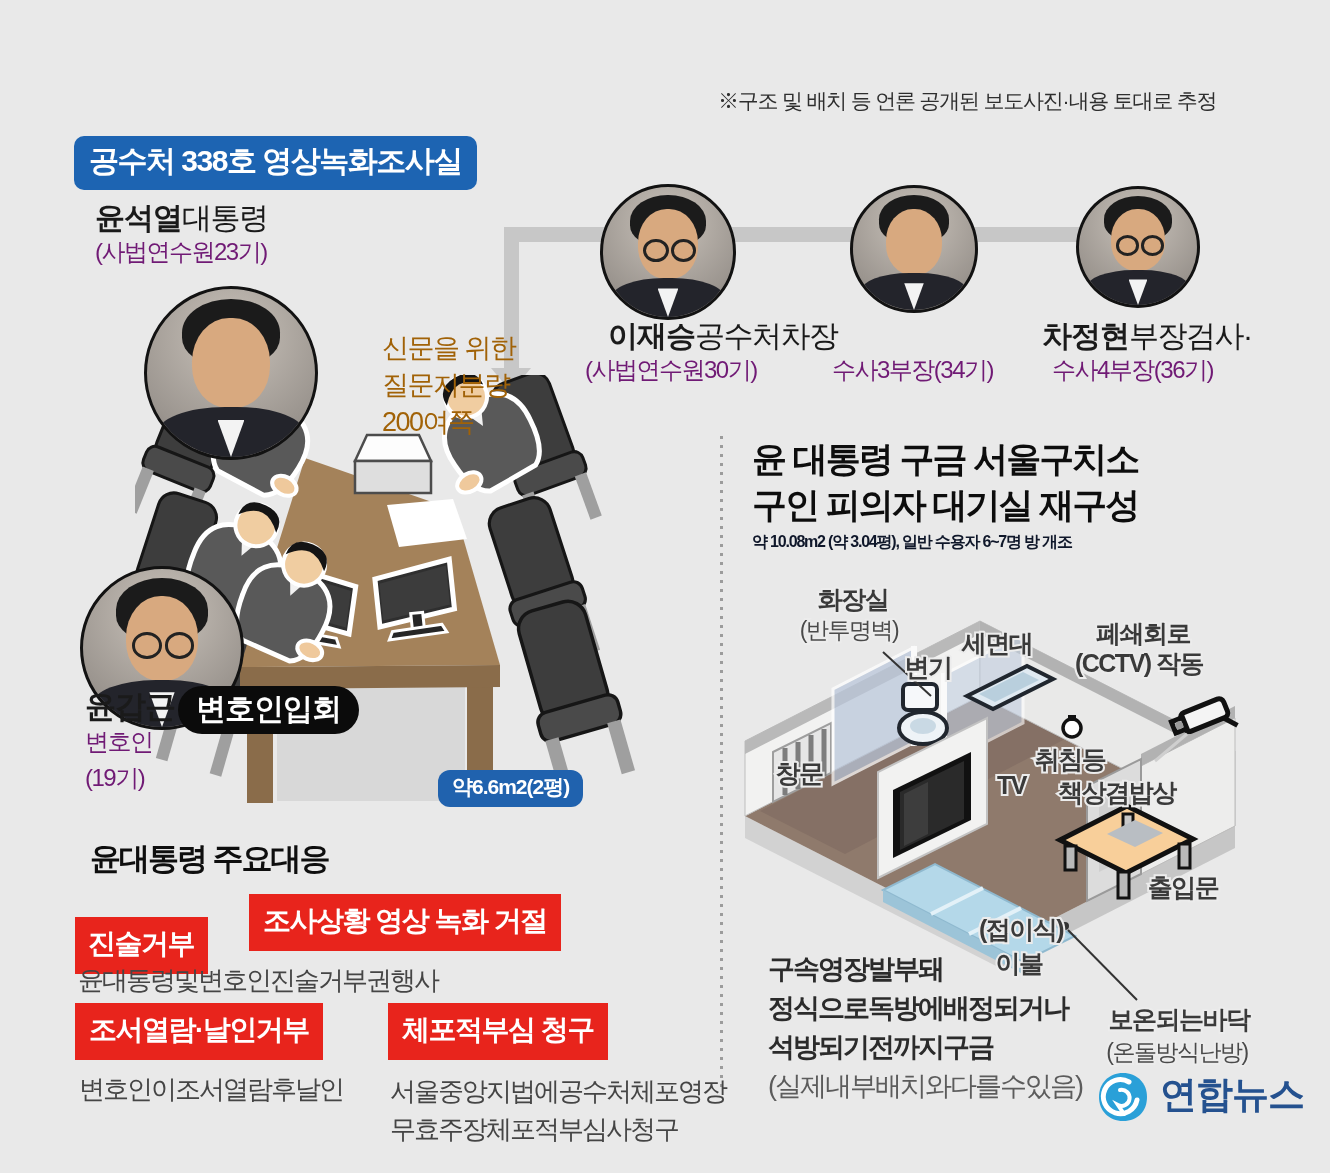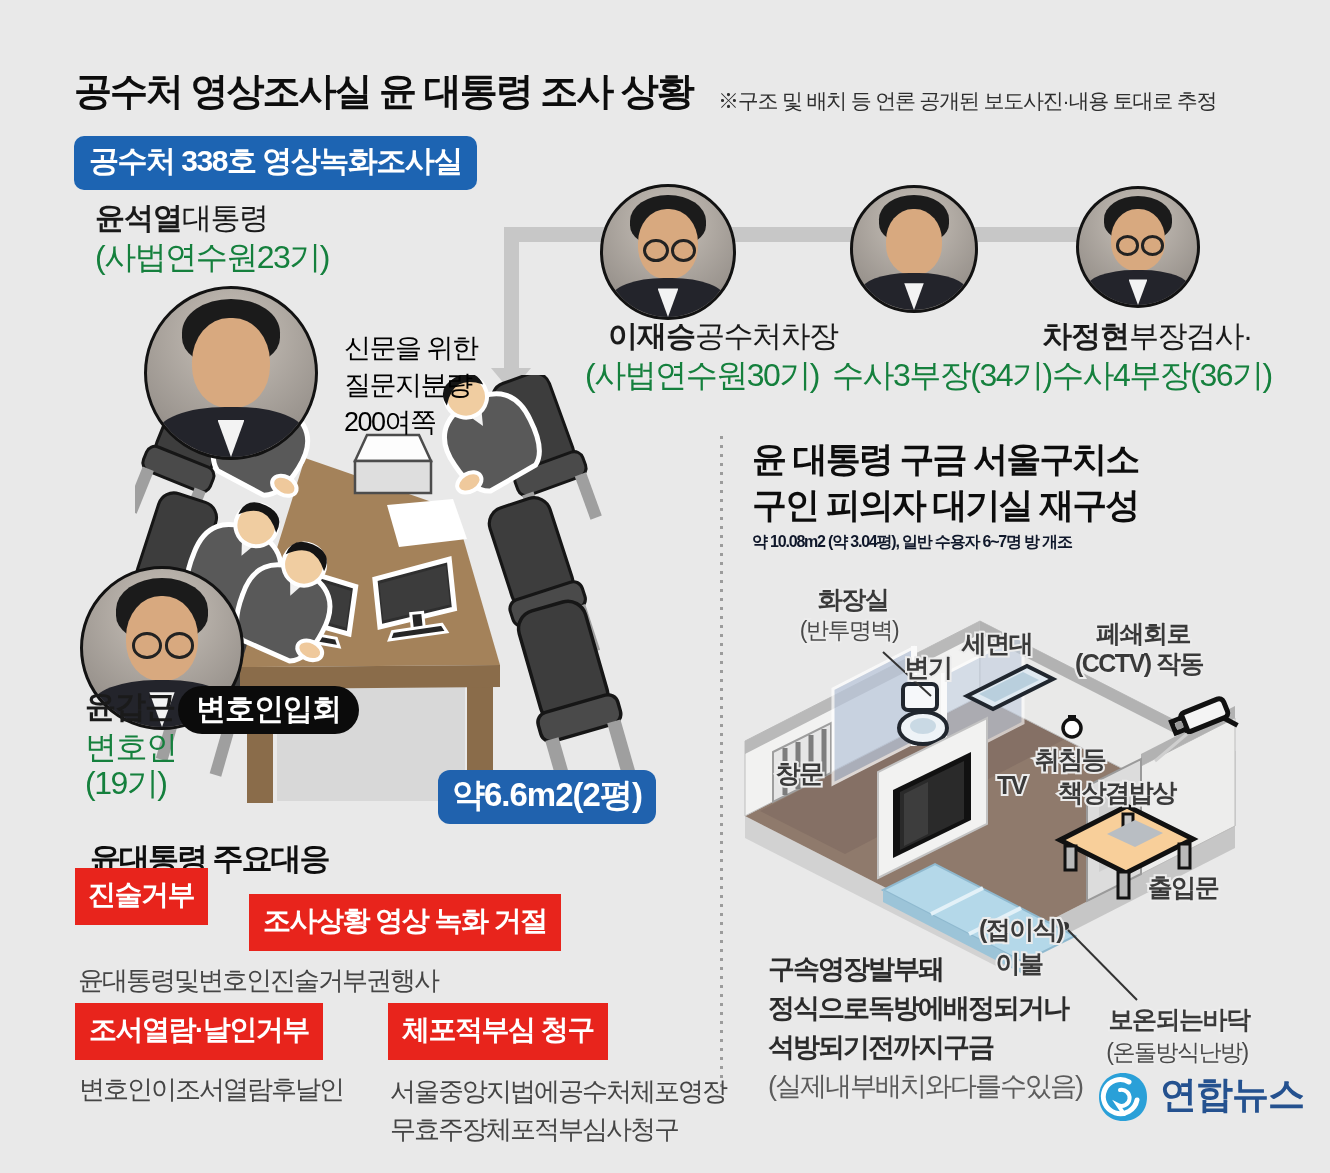--- a/index.html
+++ b/index.html
@@ -42,45 +42,45 @@
 
   .photo-president{left:144px; top:286px; width:168px; height:168px;}
   .photo-lawyer{left:80px; top:566px; width:158px; height:158px;}
   .photo-p1{left:600px; top:184px; width:130px; height:130px;}
   .photo-p2{left:850px; top:185px; width:122px; height:122px;}
   .photo-p3{left:1076px; top:186px; width:118px; height:116px;}
 
   
   .name-line{font-size:30px; letter-spacing:-1.5px; color:#1a1a1a; z-index:6; white-space:nowrap;}
   .name-line b{font-weight:800; letter-spacing:-1px;}
-  .sub-line{font-size:32px; font-weight:400; letter-spacing:-1.5px; color:#15803d; z-index:6; white-space:nowrap;}
+  .sub-line{font-size:24px; font-weight:400; letter-spacing:-1.5px; color:#701a75; z-index:6; white-space:nowrap;}
 
   .president-name{left:95px; top:198px;}
   .president-cohort{left:95px; top:236px;}
   .lawyer-name{left:85px; top:686px; font-size:31px;}
   .lawyer-role{left:85px; top:726px;}
   .lawyer-cohort{left:85px; top:762px;}
 
   .inv1-l1{left:608px; top:316px;}  .inv1-l2{left:585px; top:354px;}
   .inv2-l1{left:822px; top:316px;}  .inv2-l2{left:832px; top:354px;}
   .inv3-l1{left:1042px; top:316px;} .inv3-l2{left:1052px; top:354px;}
 
-  .question-note{left:344px; top:330px; font-size:27px; line-height:37px; font-weight:500;
-                 letter-spacing:-1.5px; color:#000000; z-index:3;}
+  .question-note{left:382px; top:330px; font-size:27px; line-height:37px; font-weight:500;
+                 letter-spacing:-1.5px; color:#a16207; z-index:3;}
 
   .lawyer-badge{left:178px; top:686px; background:#0b0b0b; color:#fff; font-size:30px; font-weight:800;
                 letter-spacing:-1px; padding:3px 18px 4px; border-radius:24px; z-index:7;}
-  .area-badge{left:438px; top:770px; background:#2062ae; color:#fff; font-size:33px; font-weight:800;
+  .area-badge{left:438px; top:770px; background:#2062ae; color:#fff; font-size:21px; font-weight:800;
               letter-spacing:-1px; padding:3px 14px 6px; border-radius:12px; z-index:7;}
 
   
   .resp-heading{left:90px; top:838px; font-size:31px; font-weight:800; letter-spacing:-2px; color:#0e0e0e;}
   .badge-red{background:#e8241c; color:#fff; font-size:28px; font-weight:800; letter-spacing:-1.5px;
              padding:8px 14px 11px; z-index:4; white-space:nowrap;}
-  .badge-r1a{left:75px; top:868px;padding-left:13px;}
+  .badge-r1a{left:75px; top:917px;padding-left:13px;}
   .badge-r1b{left:249px; top:894px;}
   .badge-r2a{left:75px; top:1003px;}
   .badge-r2b{left:388px; top:1003px;}
   .desc-text{font-size:26px; font-weight:500; letter-spacing:-2px; color:#454545; z-index:4; white-space:nowrap;}
   .desc-r1{left:78px; top:963px;}
   .desc-r2a{left:79px; top:1072px;}
   .desc-r2b{left:390px; top:1072px; line-height:38px;}
 
   
   .divider{left:720px; top:436px; width:3px; height:654px;
@@ -105,21 +105,20 @@
   .lbl{font-size:25px; font-weight:600; letter-spacing:-1.5px; fill:#3a3a3a;
        paint-order:stroke; stroke:#ececec; stroke-width:4px;}
   .lbl2{font-size:23px; font-weight:500; letter-spacing:-1.5px; fill:#4a4a4a;
         paint-order:stroke; stroke:#ececec; stroke-width:4px;}
 </style>
 </head>
 <body>
 
 <div class="canvas">
 
-  <div class="abs main-title">공수처 영상조사실 윤 대통령 조사 상황</div>
   <div class="abs main-note">※구조 및 배치 등 언론 공개된 보도사진·내용 토대로 추정</div>
   <div class="abs room-badge">공수처 338호 영상녹화조사실</div>
 
   <div class="abs conn conn-h"></div>
   <div class="abs conn conn-v"></div>
   <div class="abs conn-arrow"></div>
 
   <svg class="abs scene-interrogation" width="540" height="500" viewBox="0 0 540 500">
     <defs>
       <g id="chair">

